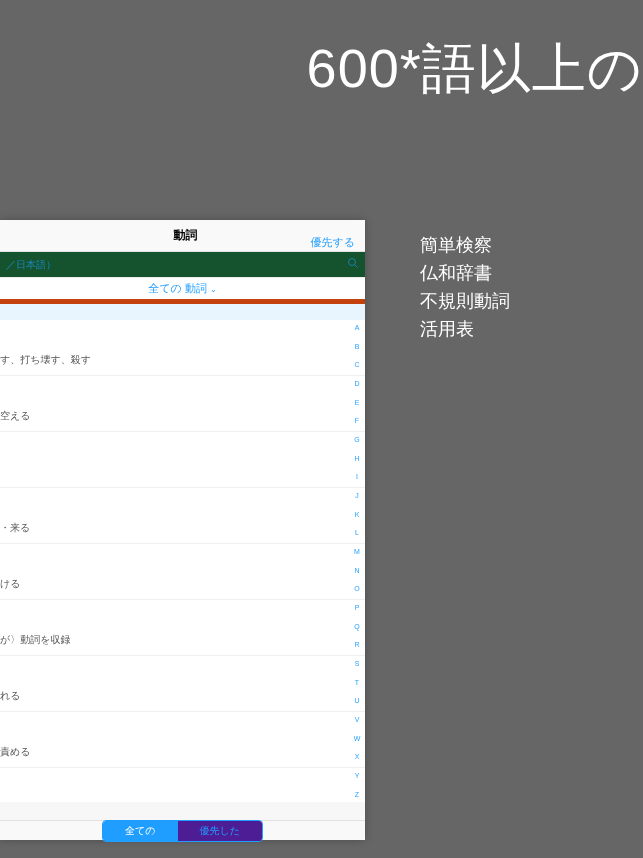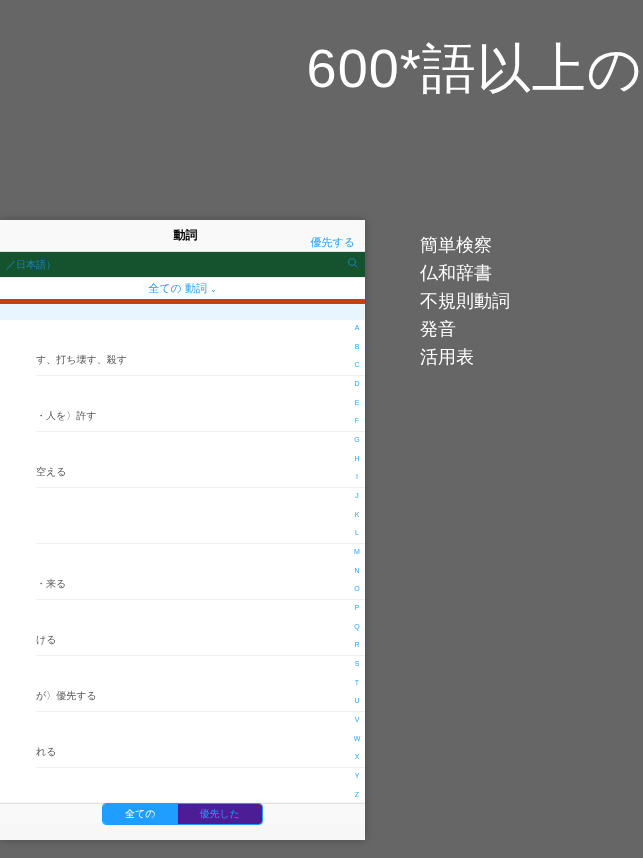--- a/index.html
+++ b/index.html
@@ -101,21 +101,20 @@
   }
   .section-header {
     height: 16px;
     background: #e8f5ff;
   }
   .list {
     position:relative;
     background:#fff;
     height: calc(100% - 32px - 26px - 26px - 16px - 38px);
     overflow:hidden;
-    padding-left:36px;
   }
   .row {
     height: 56px;
     border-bottom: 1px solid #f0f0f0;
     display:flex;
     align-items:flex-end;
     padding: 0 8px 8px 0;
     font-size:10px;
     color:#555;
   }
@@ -128,21 +127,21 @@
     width: 10px;
     display:flex;
     flex-direction:column;
     justify-content: space-between;
     font-size:7px;
     color:#24a2ff;
     text-align:center;
   }
   .toolbar {
     position:absolute;
-    bottom:17px;
+    bottom:0;
     left:0;
     width:100%;
     height:20px;
     background:#f9f9f9;
     border-top:1px solid #e2e2e2;
     display:flex;
     align-items:center;
     justify-content:center;
   }
   .segmented {
@@ -162,21 +161,20 @@
 <body>
 
 <div class="hero">
   <div>600*語以上の</div>
 </div>
 
 <div class="feature-list">
   <div>簡単検察</div>
   <div>仏和辞書</div>
   <div>不規則動詞</div>
-  <div>発音</div>
   <div>活用表</div>
 </div>
 
 <div class="phone">
   <div class="navbar">
     <div class="nav-title">動詞</div>
     <div class="nav-right">優先する</div>
   </div>
   <div class="searchbar">
     <div class="search-input">／日本語）</div>
@@ -190,36 +188,33 @@
   <div class="filter-row">
     <span>全ての 動詞</span>
     <span class="chevron">⌄</span>
   </div>
   <div class="section-header"></div>
   <div class="list">
     <div class="row">
         <span>す、打ち壊す、殺す</span>
       </div>
     <div class="row">
-        <span>・人を〉許す</span>
-      </div>
-    <div class="row">
         <span>空える</span>
       </div>
     <div class="row">
         <span></span>
       </div>
     <div class="row">
         <span>・来る</span>
       </div>
     <div class="row">
         <span>ける</span>
       </div>
     <div class="row">
-        <span>が〉優先する</span>
+        <span>が〉動詞を収録</span>
       </div>
     <div class="row">
         <span>れる</span>
       </div>
     <div class="row">
         <span>責める</span>
       </div>
     <div class="index-bar">
       <span>A</span>
       <span>B</span>

